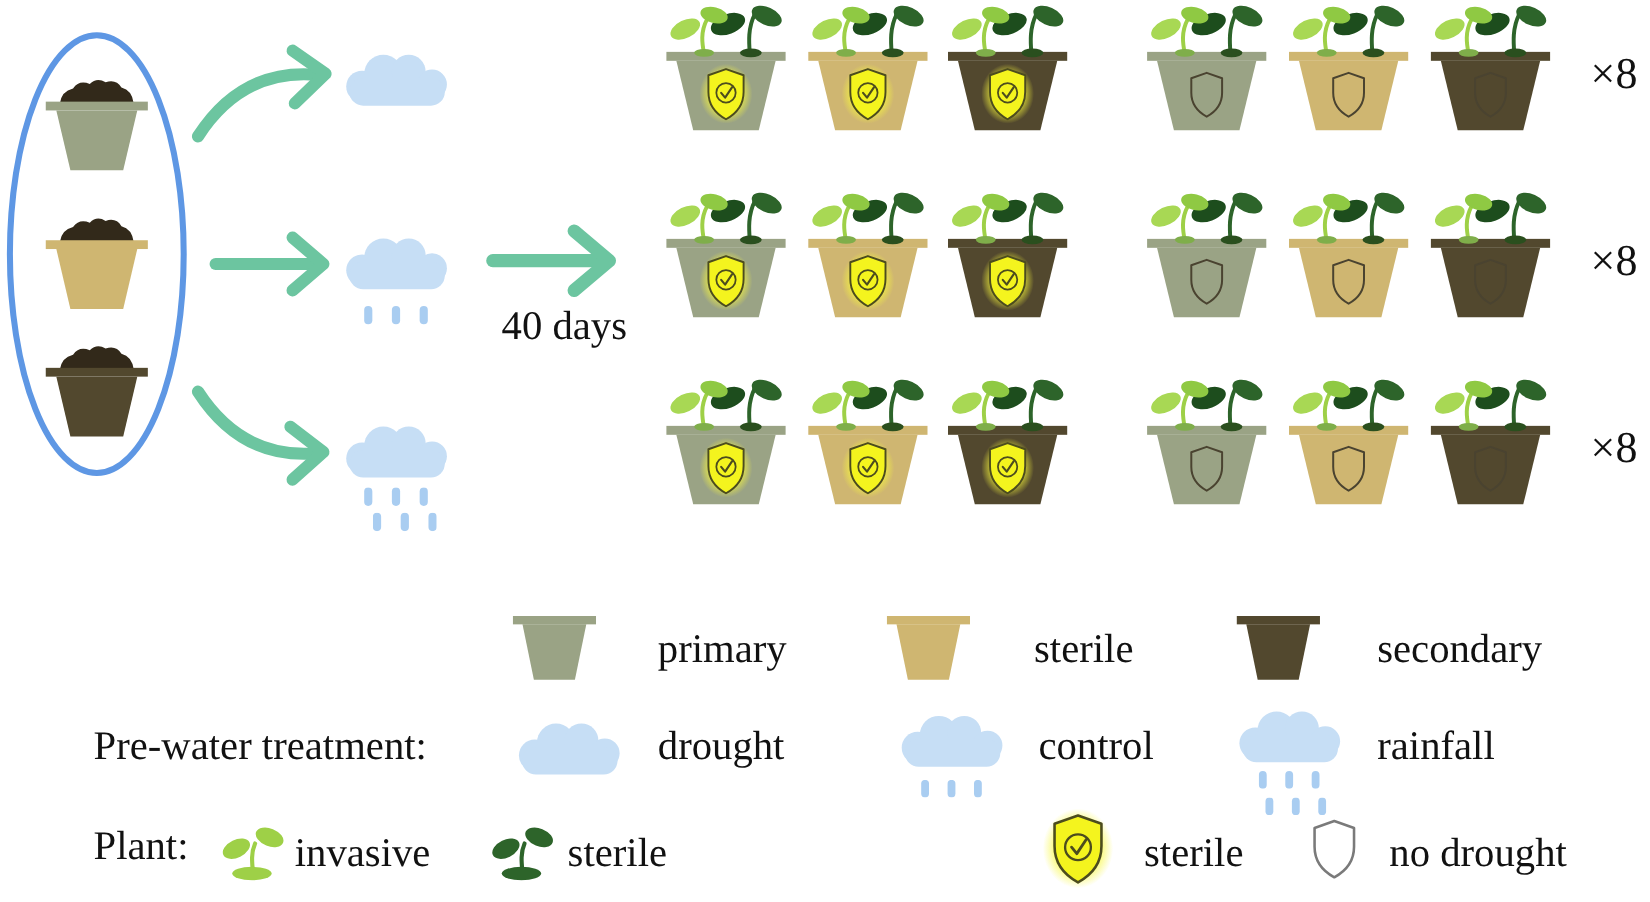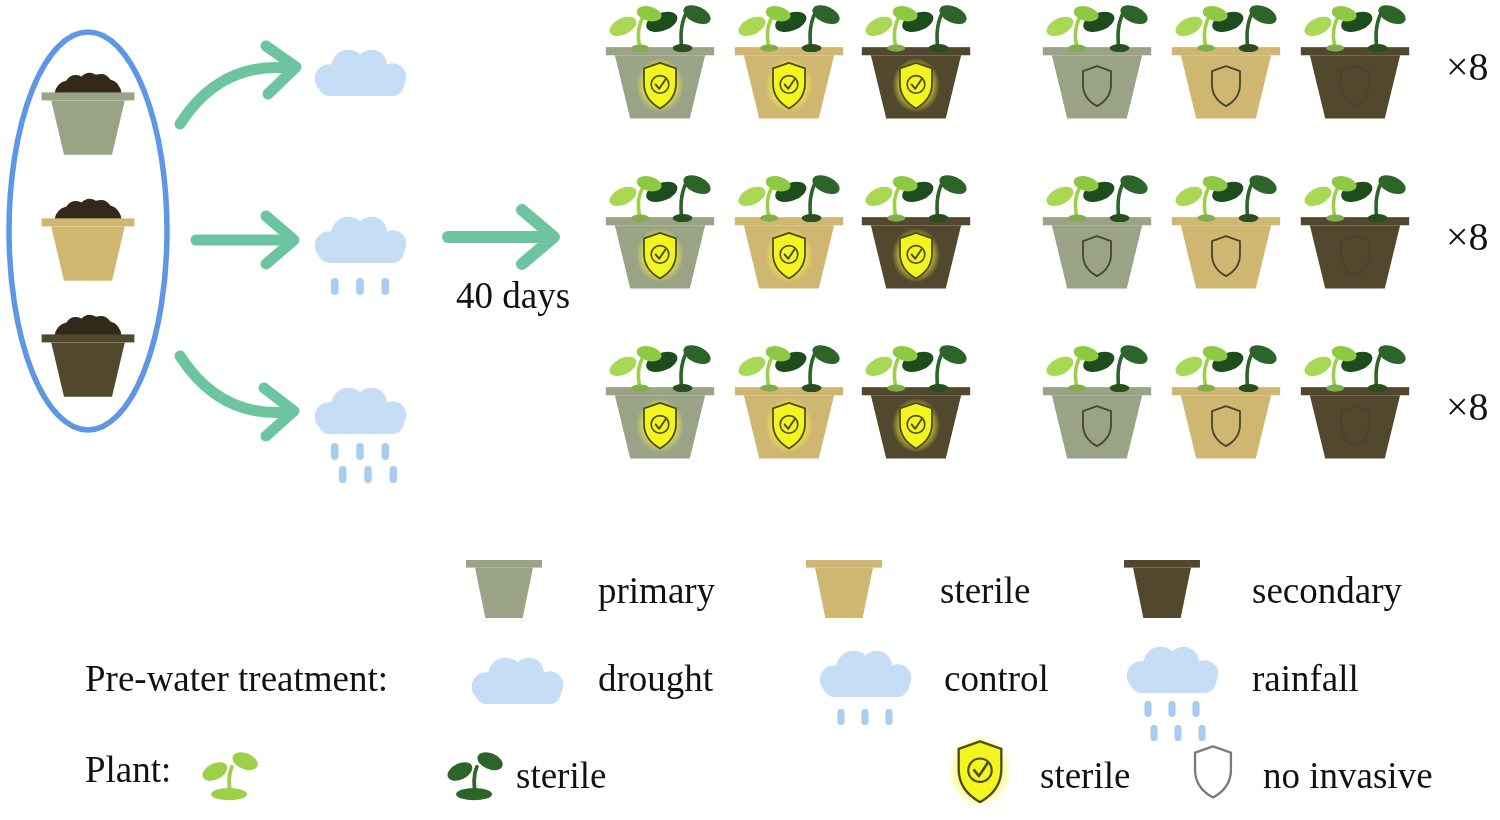--- a/index.html
+++ b/index.html
@@ -245,25 +245,26 @@
     <use href="#cloud" x="0" y="0" width="106" height="54" class="c-cloud"></use>
     <use href="#drops3" x="24" y="60" width="56" height="16" class="c-drop"></use>
     <use href="#drops3" x="30" y="84" width="56" height="16" class="c-drop"></use>
   </svg>
   <span class="lg-text" style="left:1252px;top:658px">rainfall</span>
 
   <span class="lg-text" style="left:85px;top:749px">Plant:</span>
   <svg class="lg-icon" style="left:197px;top:744px" width="66" height="57" viewBox="0 0 70 60">
       <use href="#sprout" class="c-sprout-light"></use>
     </svg>
+  <span class="lg-text" style="left:268px;top:755px">invasive</span>
   <svg class="lg-icon" style="left:442px;top:744px" width="66" height="57" viewBox="0 0 70 60">
       <use href="#sprout" class="c-sprout-dark"></use>
     </svg>
   <span class="lg-text" style="left:516px;top:755px">sterile</span>
   <svg class="lg-icon" style="left:948px;top:735px" width="64" height="72.5" viewBox="0 0 60 68">
       <use href="#shield-sterile"></use>
     </svg>
   <span class="lg-text" style="left:1040px;top:755px">sterile</span>
   <svg class="lg-icon" style="left:1186px;top:741px" width="54" height="61" viewBox="0 0 60 68">
       <use href="#shield-plain" class="sh-legend"></use>
     </svg>
-  <span class="lg-text" style="left:1263px;top:755px">no invasive</span>
+  <span class="lg-text" style="left:1263px;top:755px">no drought</span>
 </div>
 
 </body></html>

